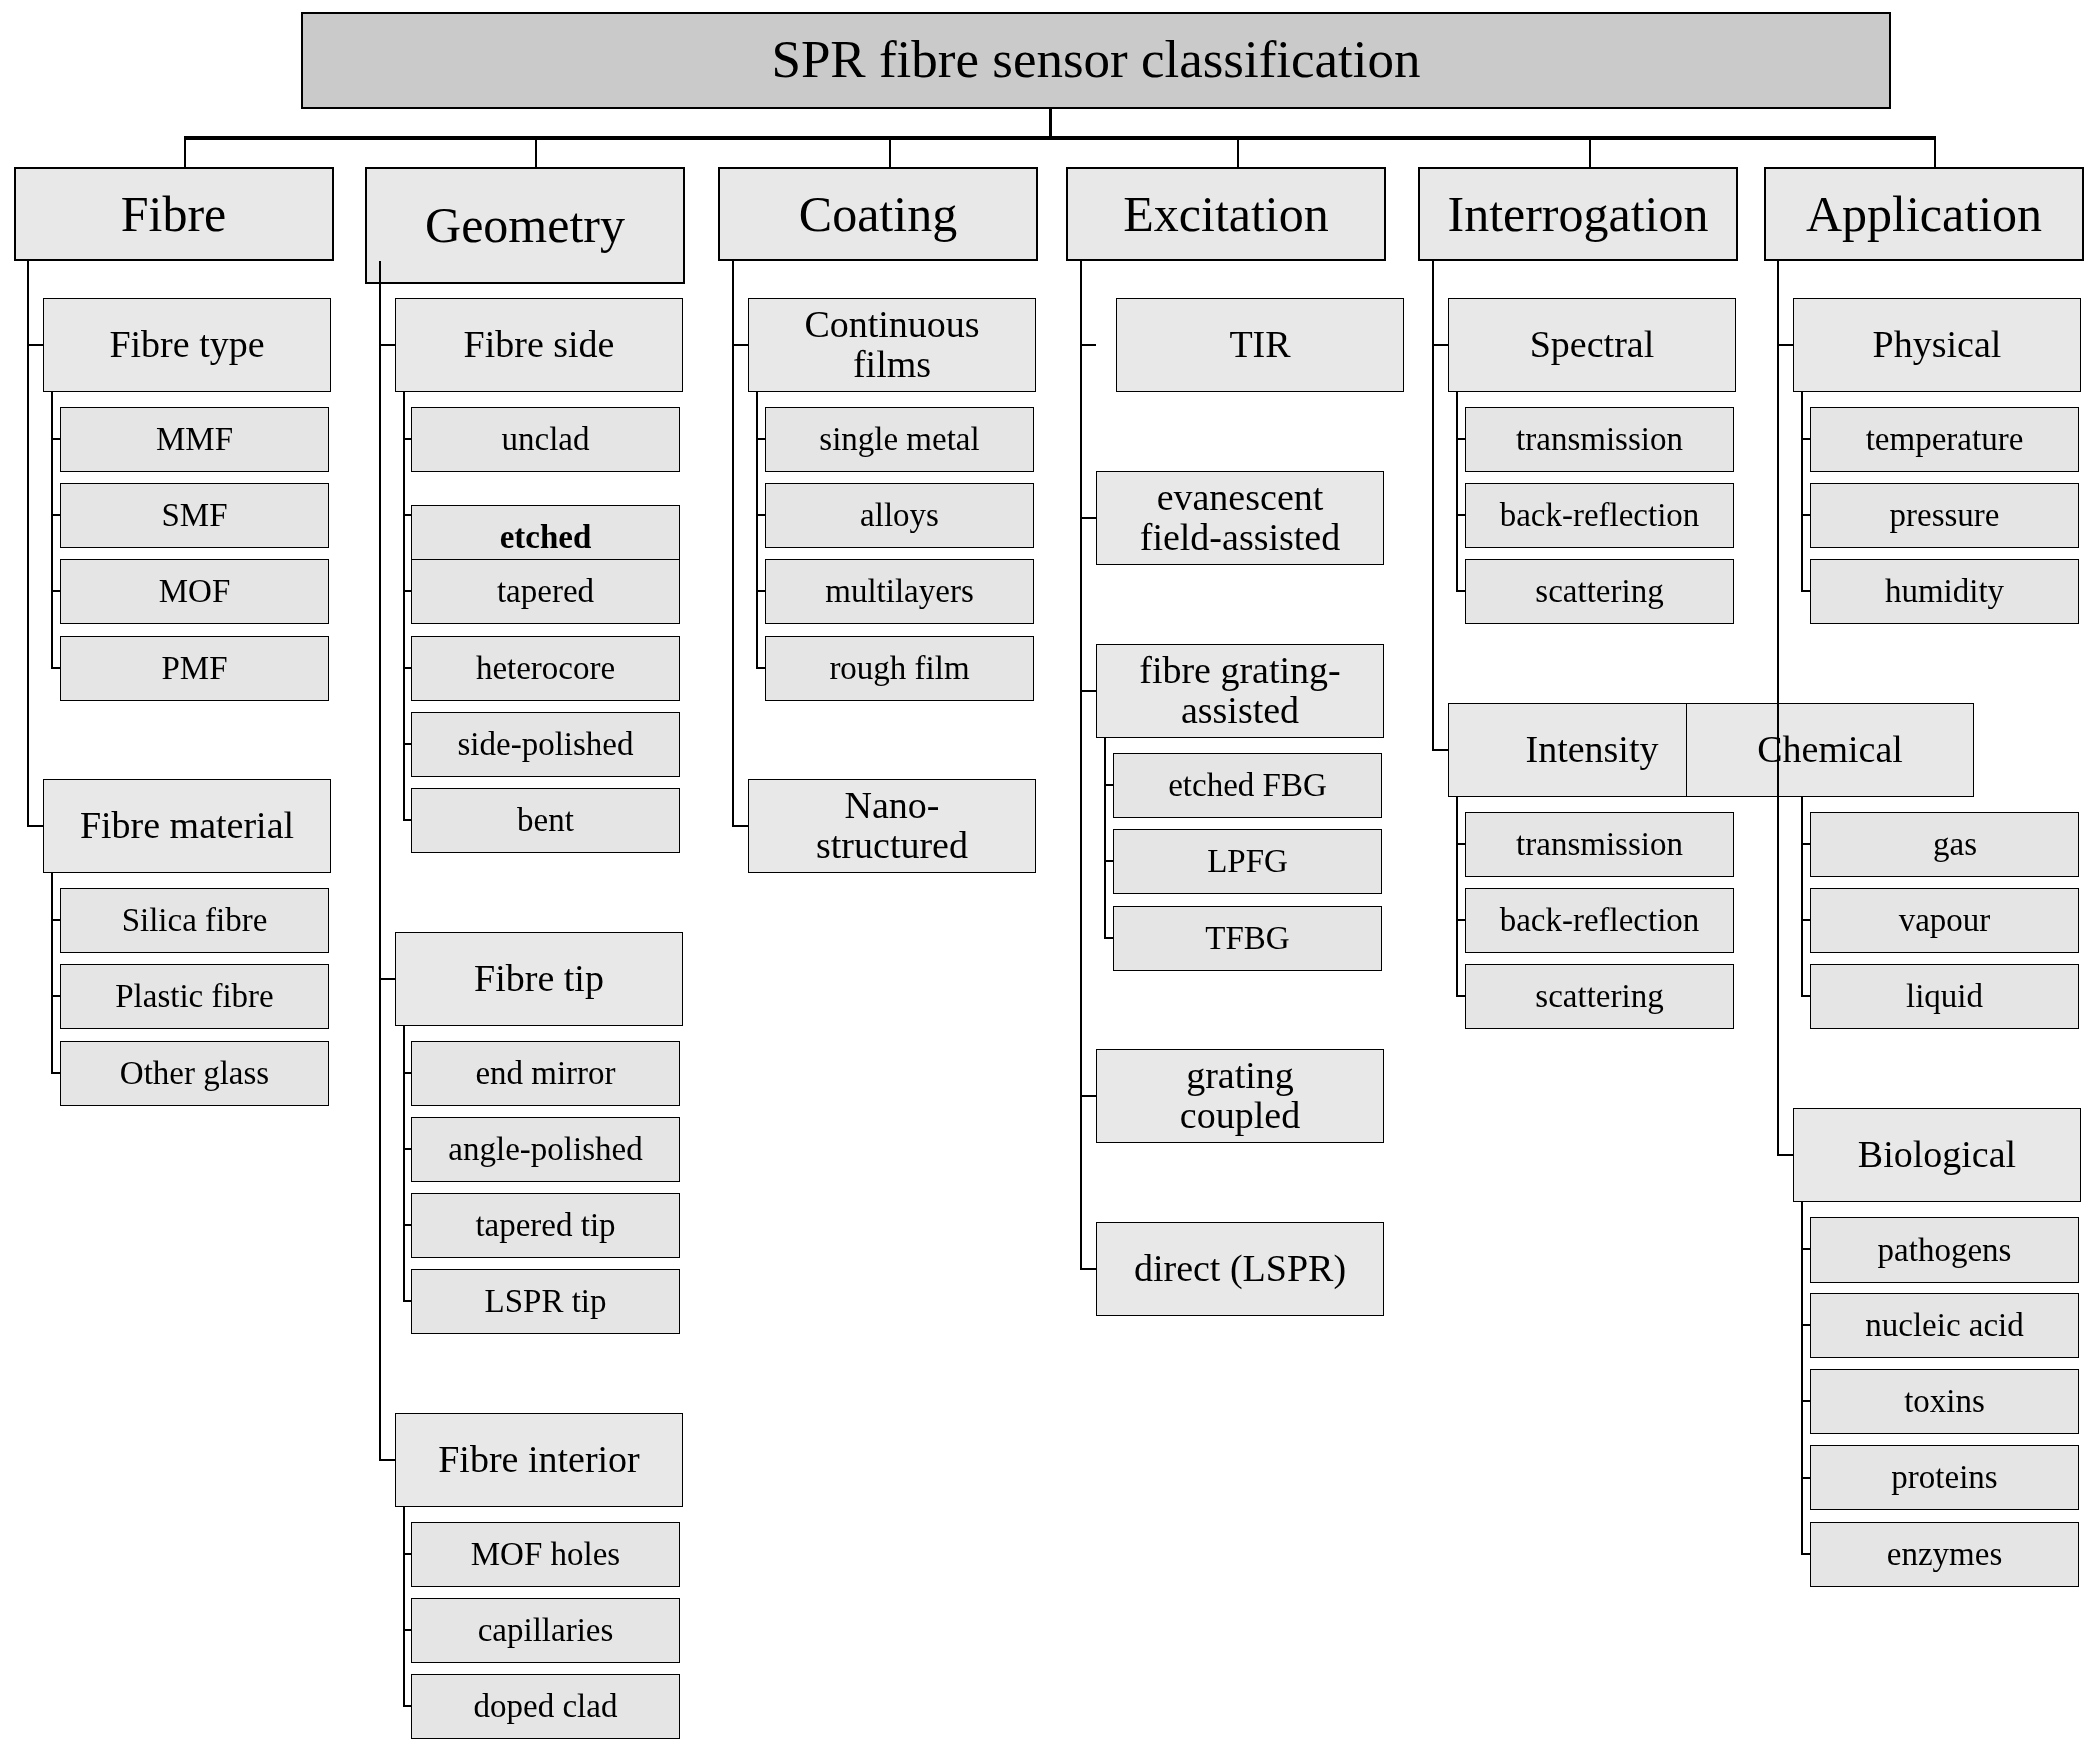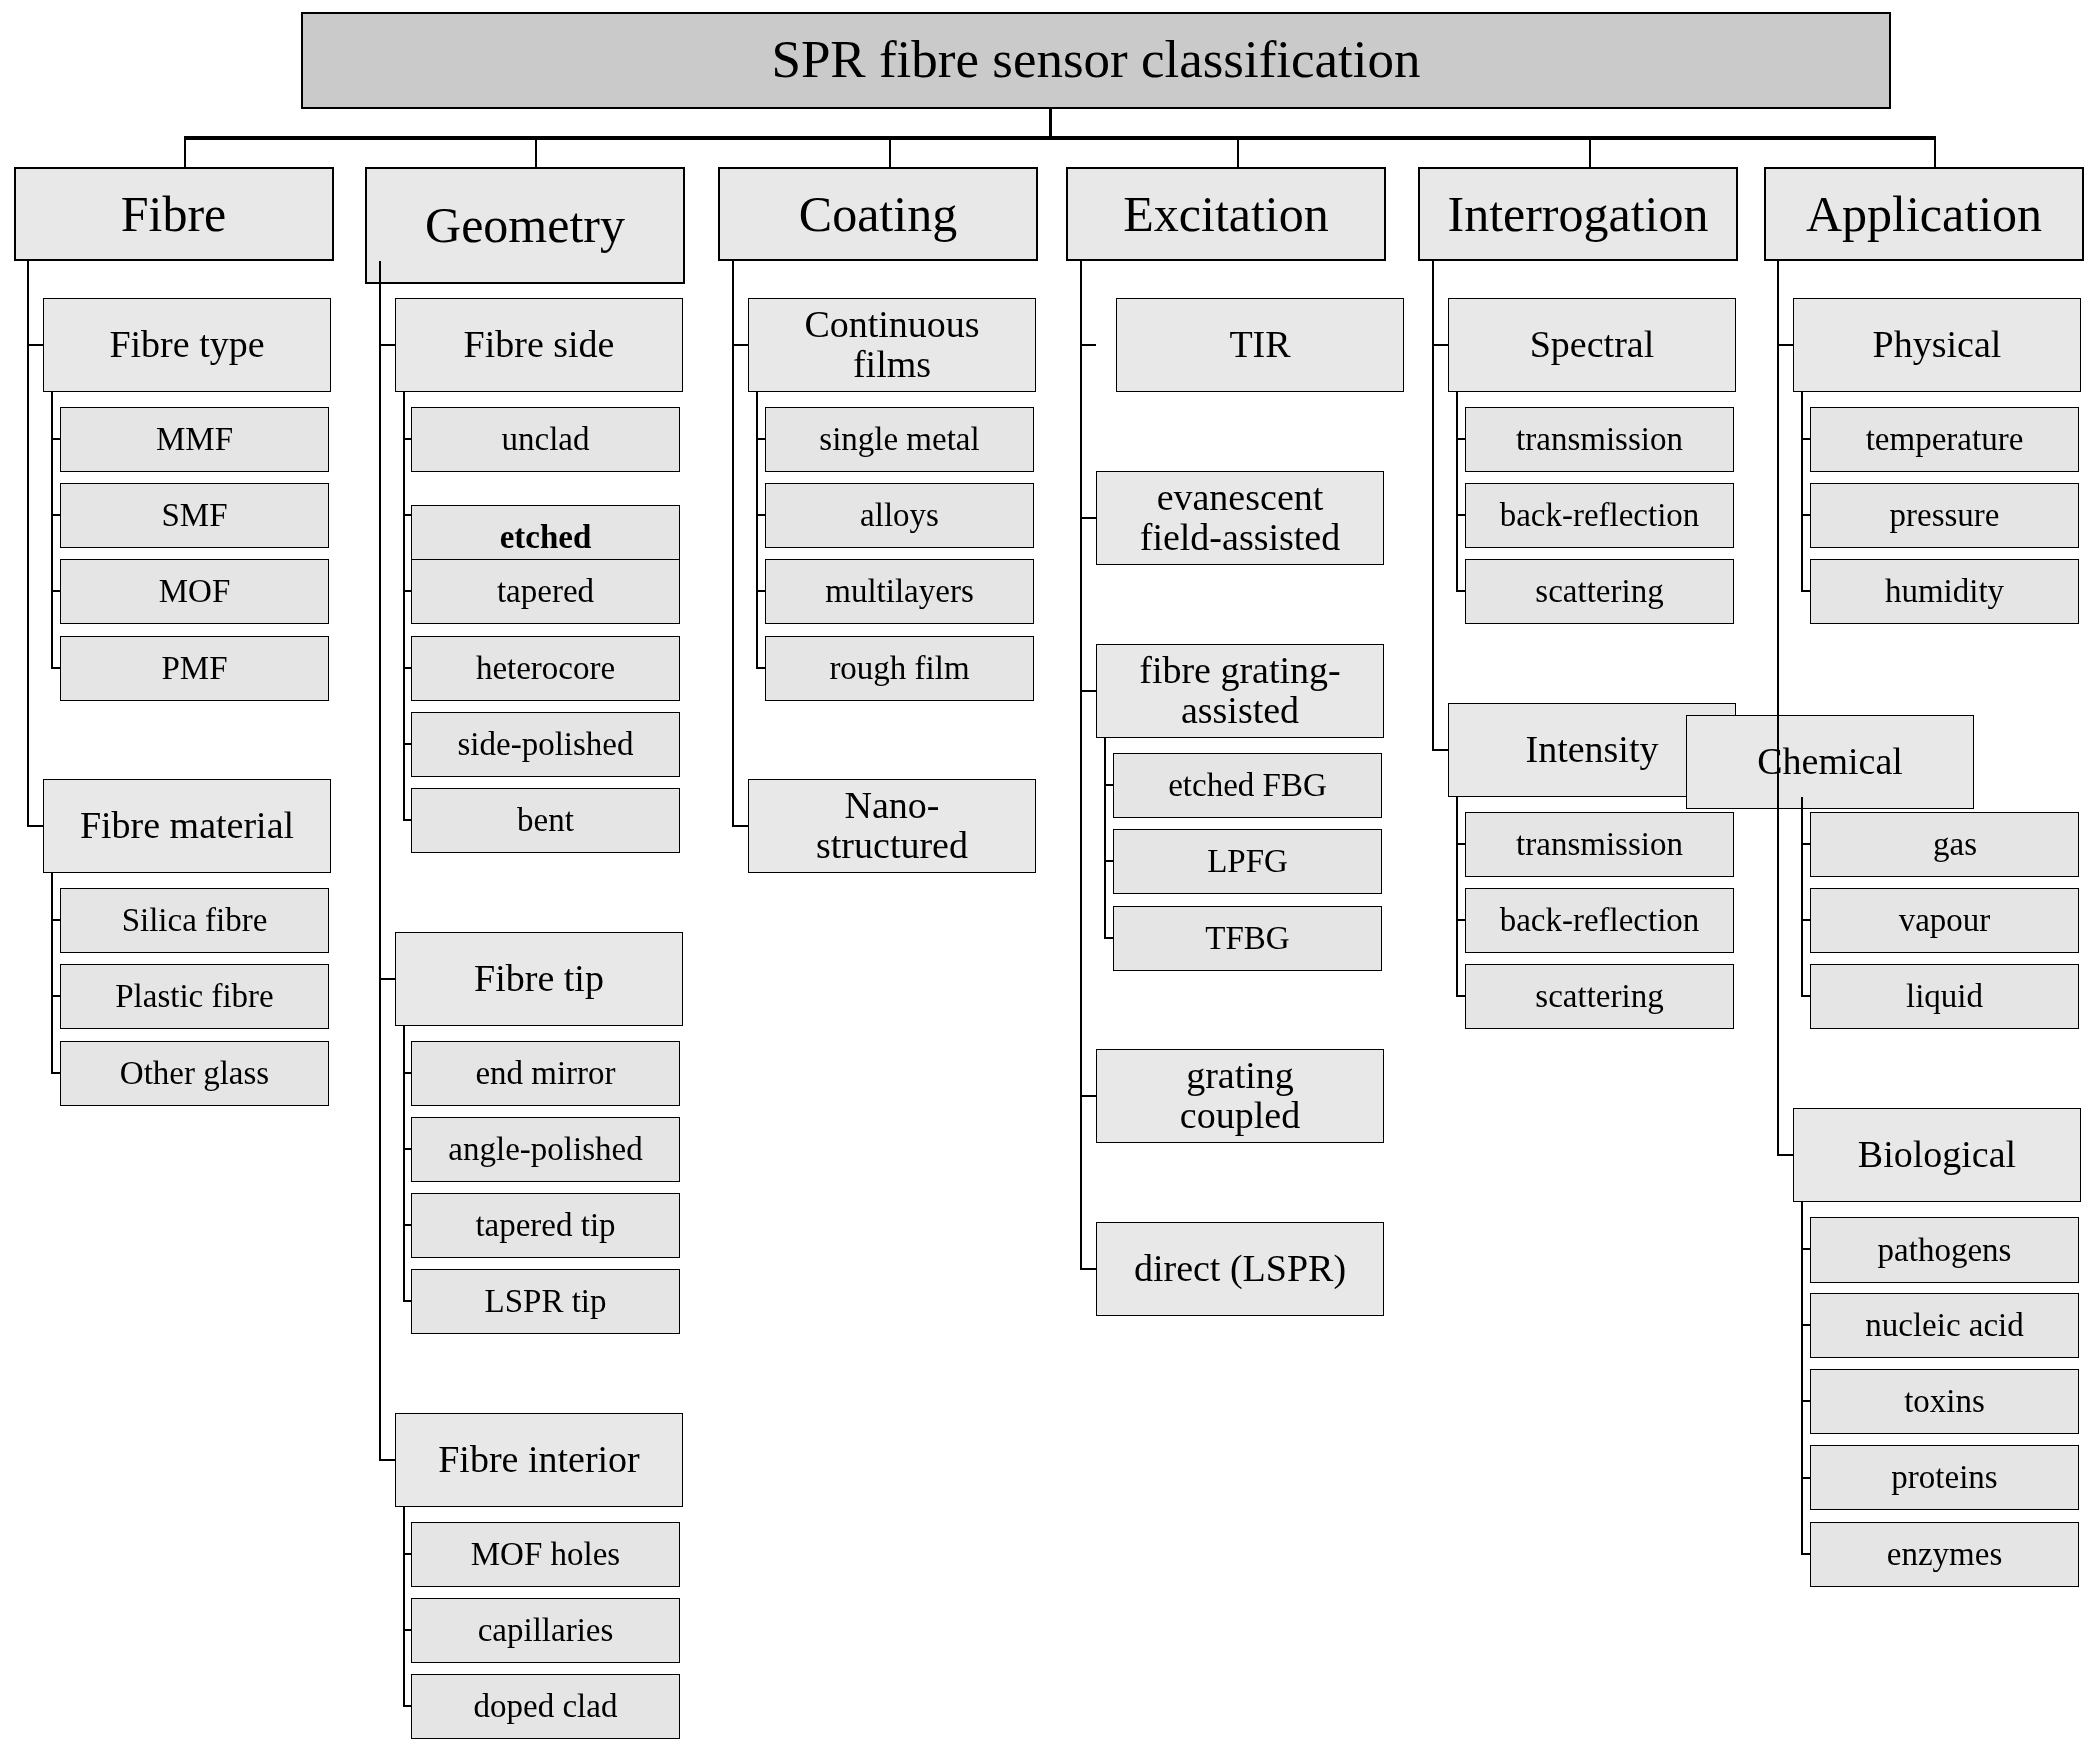--- a/index.html
+++ b/index.html
@@ -188,21 +188,21 @@
       <div class="line" style="left: 1777px; top: 344px; width: 16.4px; height: 1.8px;"></div>
       <div class="box sub-box" style="left: 1793px; top: 298px; width: 288px; height: 94px;">Physical</div>
       <div class="line" style="left: 1801px; top: 438px; width: 8.8px; height: 1.8px;"></div>
       <div class="box leaf-box" style="left: 1810px; top: 407px; width: 269px; height: 65px;">temperature</div>
       <div class="line" style="left: 1801px; top: 514px; width: 8.8px; height: 1.8px;"></div>
       <div class="box leaf-box" style="left: 1810px; top: 483px; width: 269px; height: 65px;">pressure</div>
       <div class="line" style="left: 1801px; top: 590px; width: 8.8px; height: 1.8px;"></div>
       <div class="box leaf-box" style="left: 1810px; top: 559px; width: 269px; height: 65px;">humidity</div>
       <div class="line" style="left: 1801px; top: 392px; width: 2.3px; height: 200px;"></div>
       <div class="line" style="left: 1777px; top: 749px; width: 16.4px; height: 1.8px;"></div>
-      <div class="box sub-box" style="left: 1686px; top: 703px; width: 288px; height: 94px; margin-top: 12px;">Chemical</div>
+      <div class="box sub-box" style="left: 1686px; top: 703px; width: 288px; height: 94px;">Chemical</div>
       <div class="line" style="left: 1801px; top: 843px; width: 8.8px; height: 1.8px;"></div>
       <div class="box leaf-box" style="left: 1810px; top: 812px; width: 269px; height: 65px; padding-left: 21px;">gas</div>
       <div class="line" style="left: 1801px; top: 919px; width: 8.8px; height: 1.8px;"></div>
       <div class="box leaf-box" style="left: 1810px; top: 888px; width: 269px; height: 65px;">vapour</div>
       <div class="line" style="left: 1801px; top: 995px; width: 8.8px; height: 1.8px;"></div>
       <div class="box leaf-box" style="left: 1810px; top: 964px; width: 269px; height: 65px;">liquid</div>
       <div class="line" style="left: 1801px; top: 797px; width: 2.3px; height: 200px;"></div>
       <div class="line" style="left: 1777px; top: 1154px; width: 16.4px; height: 1.8px;"></div>
       <div class="box sub-box" style="left: 1793px; top: 1108px; width: 288px; height: 94px;">Biological</div>
       <div class="line" style="left: 1801px; top: 1248px; width: 8.8px; height: 1.8px;"></div>

